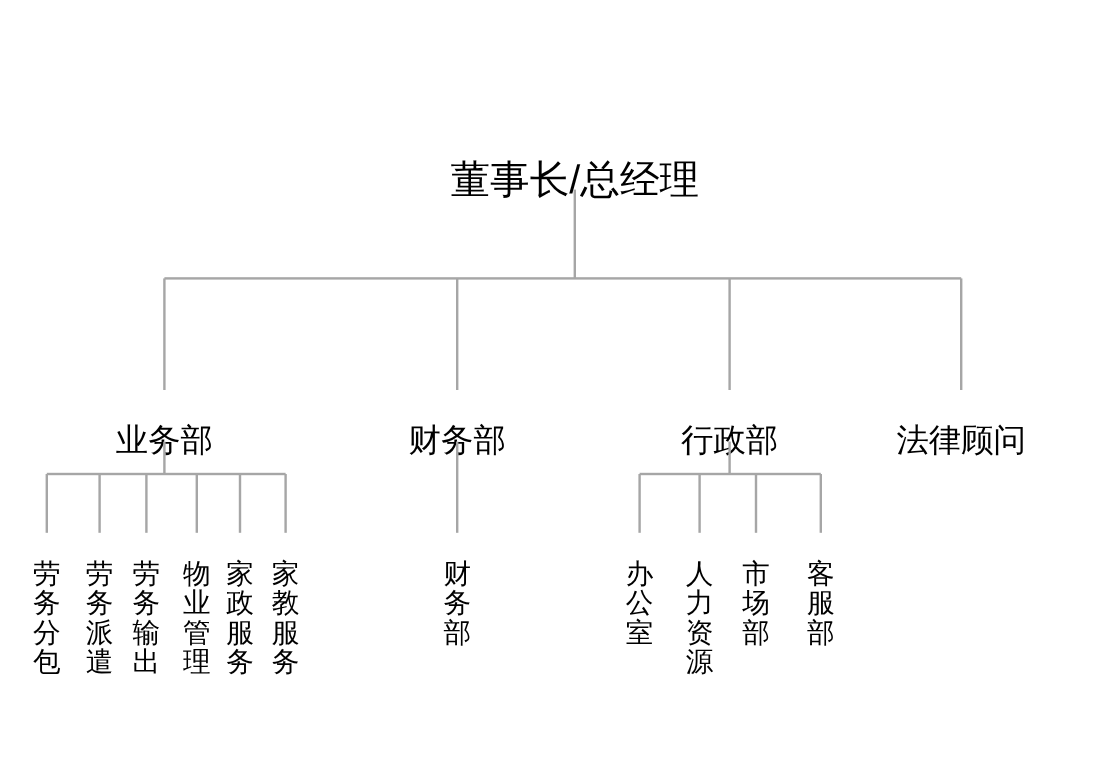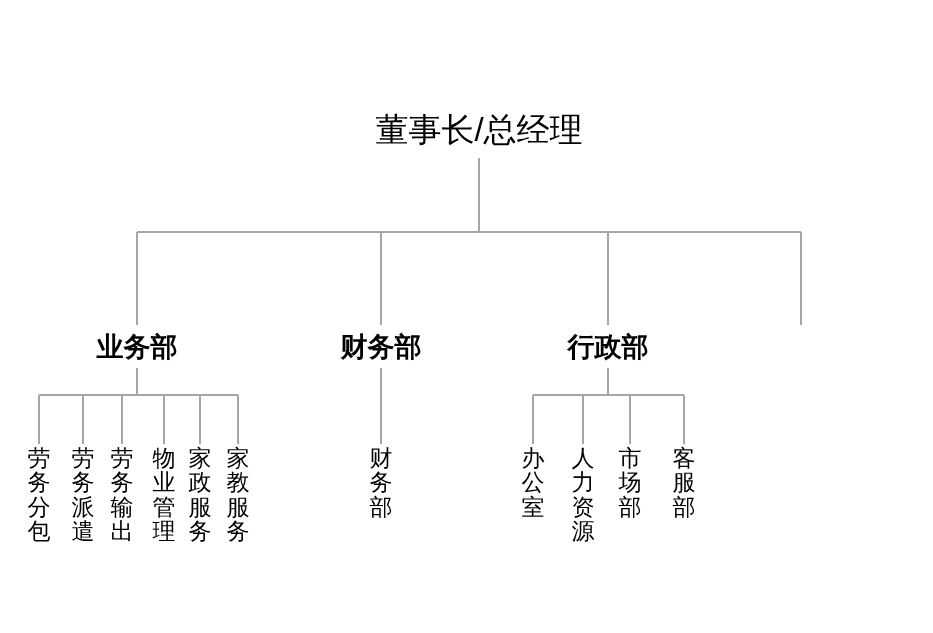--- a/index.html
+++ b/index.html
@@ -31,36 +31,36 @@
   }
   .line-v { width: 2px; }
   .line-h { height: 2px; }
 
   
   .node-label {
     position: absolute;
     white-space: nowrap;
     color: #000000;
     font-weight: 400;
+    margin-top: 20px;
   }
 
   .root-label {
     font-size: 33px;
     line-height: 40px;
     letter-spacing: 0px;
     transform: translateX(-50%);
     text-align: center;
   }
 
   .dept-label {
     font-size: 27px;
     line-height: 34px;
     transform: translateX(-50%);
     text-align: center;
-    font-weight: bold;
   }
 
   
   .vert-label {
     font-size: 23px;
     line-height: 24.3px;
     width: 24px;
     transform: translateX(-50%);
     text-align: center;
     display: block;
@@ -154,13 +154,14 @@
       <span class="ch">市</span>
       <span class="ch">场</span>
       <span class="ch">部</span>
     </div>
     <div class="node-label vert-label" style="left: 684px; top: 446px;">
       <span class="ch">客</span>
       <span class="ch">服</span>
       <span class="ch">部</span>
     </div>
     <div class="line line-v" style="left: 800px; top: 232px; height: 93px; background: rgb(166, 166, 166);"></div>
+    <div class="node-label dept-label" style="left: 801px; top: 330px;">法律顾问</div>
   </div>
 
 </body></html>

